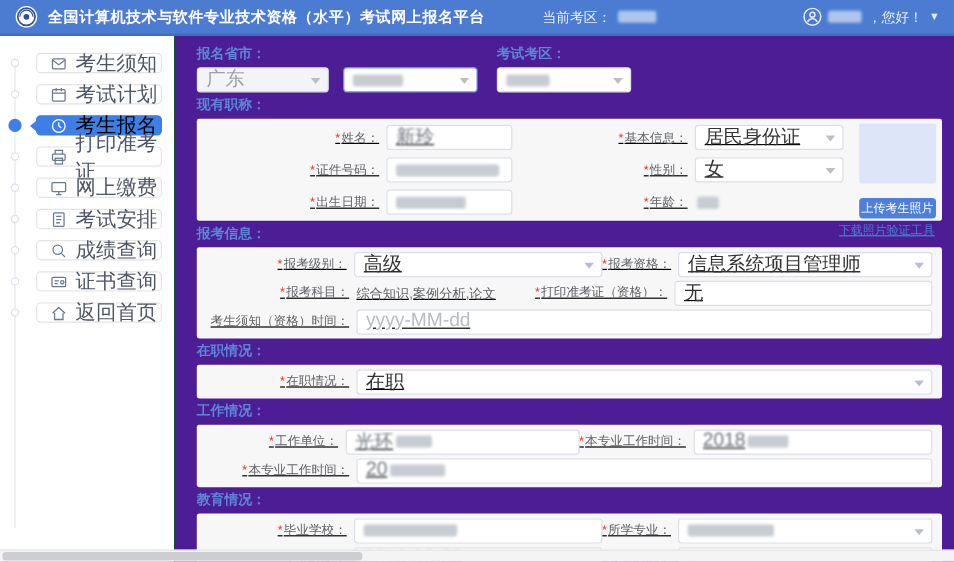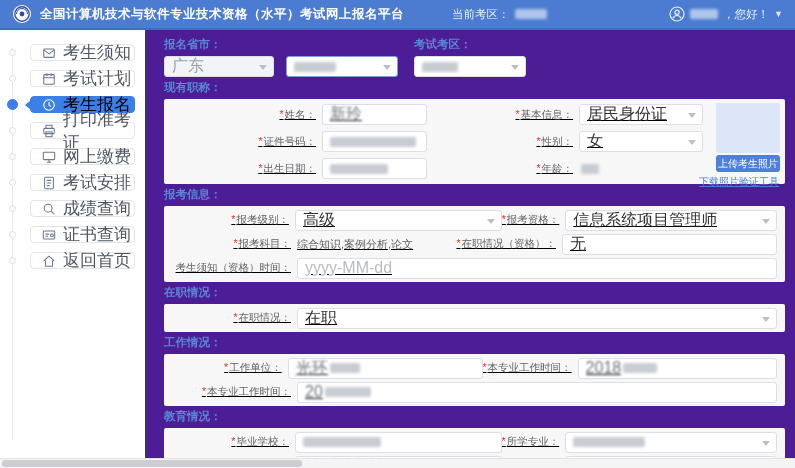--- a/index.html
+++ b/index.html
@@ -65,21 +65,21 @@
   .w105{width:105px;} .w110{width:110px;} .w112{width:112px;}
   .w210{width:210px;} .w215{width:215px;} .w100{width:124px;}
   .plain { font-size:11px; color:#606266; }
 
   .redact { display:inline-block; height:10px; border-radius:2px; background:#c7cbd2; filter:blur(1.5px); }
   .blur-sm { filter:blur(1px); color:#6d737c; }
 
   
   .photo-col { position:absolute; top:4px; right:5px; width:64px; }
   .photo { width:64px; height:50px; background:#dce6f8; border-radius:2px; }
-  .upload-btn { margin-top:2px; width:64px; height:17px; background:#4e80db; color:#fff; font-size:10px;
+  .upload-btn { margin-top:12px; width:64px; height:17px; background:#4e80db; color:#fff; font-size:10px;
                 border:none; border-radius:3px; display:flex; align-items:center; justify-content:center;
                 white-space:nowrap; cursor:pointer; }
   .dl-link { display:block; margin-top:3px; margin-left:-17px; font-size:10px; color:#4a7fd4;
              text-decoration:underline; white-space:nowrap; cursor:pointer; }
 
   
   .hscroll { position:absolute; left:0; right:0; bottom:0; height:10px; background:#f4f4f4;
              border-top:1px solid #e3e3e3; }
   .hthumb { position:absolute; left:2px; top:1px; width:300px; height:7px; background:#ccced2; border-radius:3px; }
 
@@ -291,21 +291,21 @@
         </div>
         <span class="lbl lb-right"><i class="star">*</i><span>报考资格：</span></span>
         <div class="ctrl select w215">
           <span class="val">信息系统项目管理师</span>
             <i class="caret"></i>
         </div>
       </div>
       <div class="frow h24">
         <span class="lbl lb-main"><i class="star">*</i><span>报考科目：</span></span>
         <span class="plain">综合知识,案例分析,论文</span>
-        <span class="lbl lb-right"><i class="star">*</i><span>在职情况（资格）：</span></span>
+        <span class="lbl lb-right"><i class="star">*</i><span>打印准考证（资格）：</span></span>
         <div class="ctrl w215">
             <span class="val">无</span>
           </div>
       </div>
       <div class="frow h24">
         <span class="lbl lb-main"><i class="star"></i><span>考生须知（资格）时间：</span></span>
         <div class="ctrl flexfill">
             <span class="val placeholder">yyyy-MM-dd</span>
           </div>
       </div>

